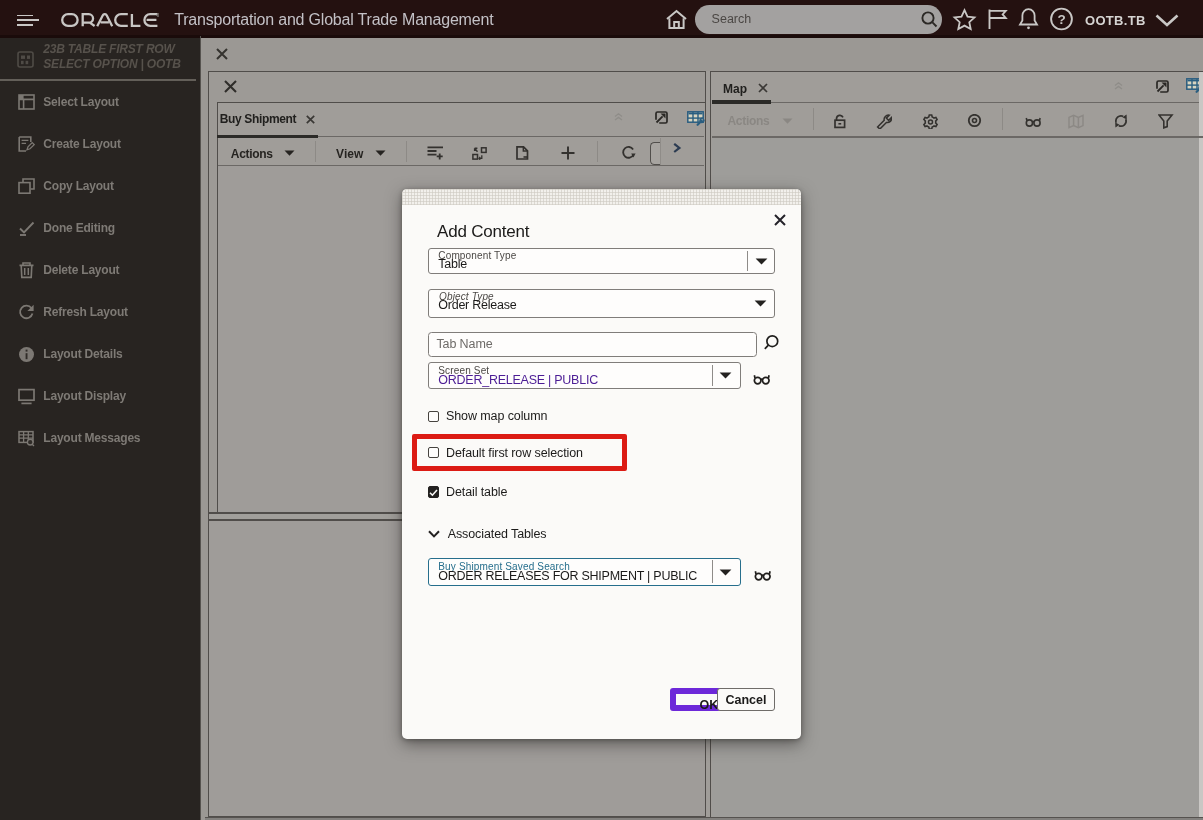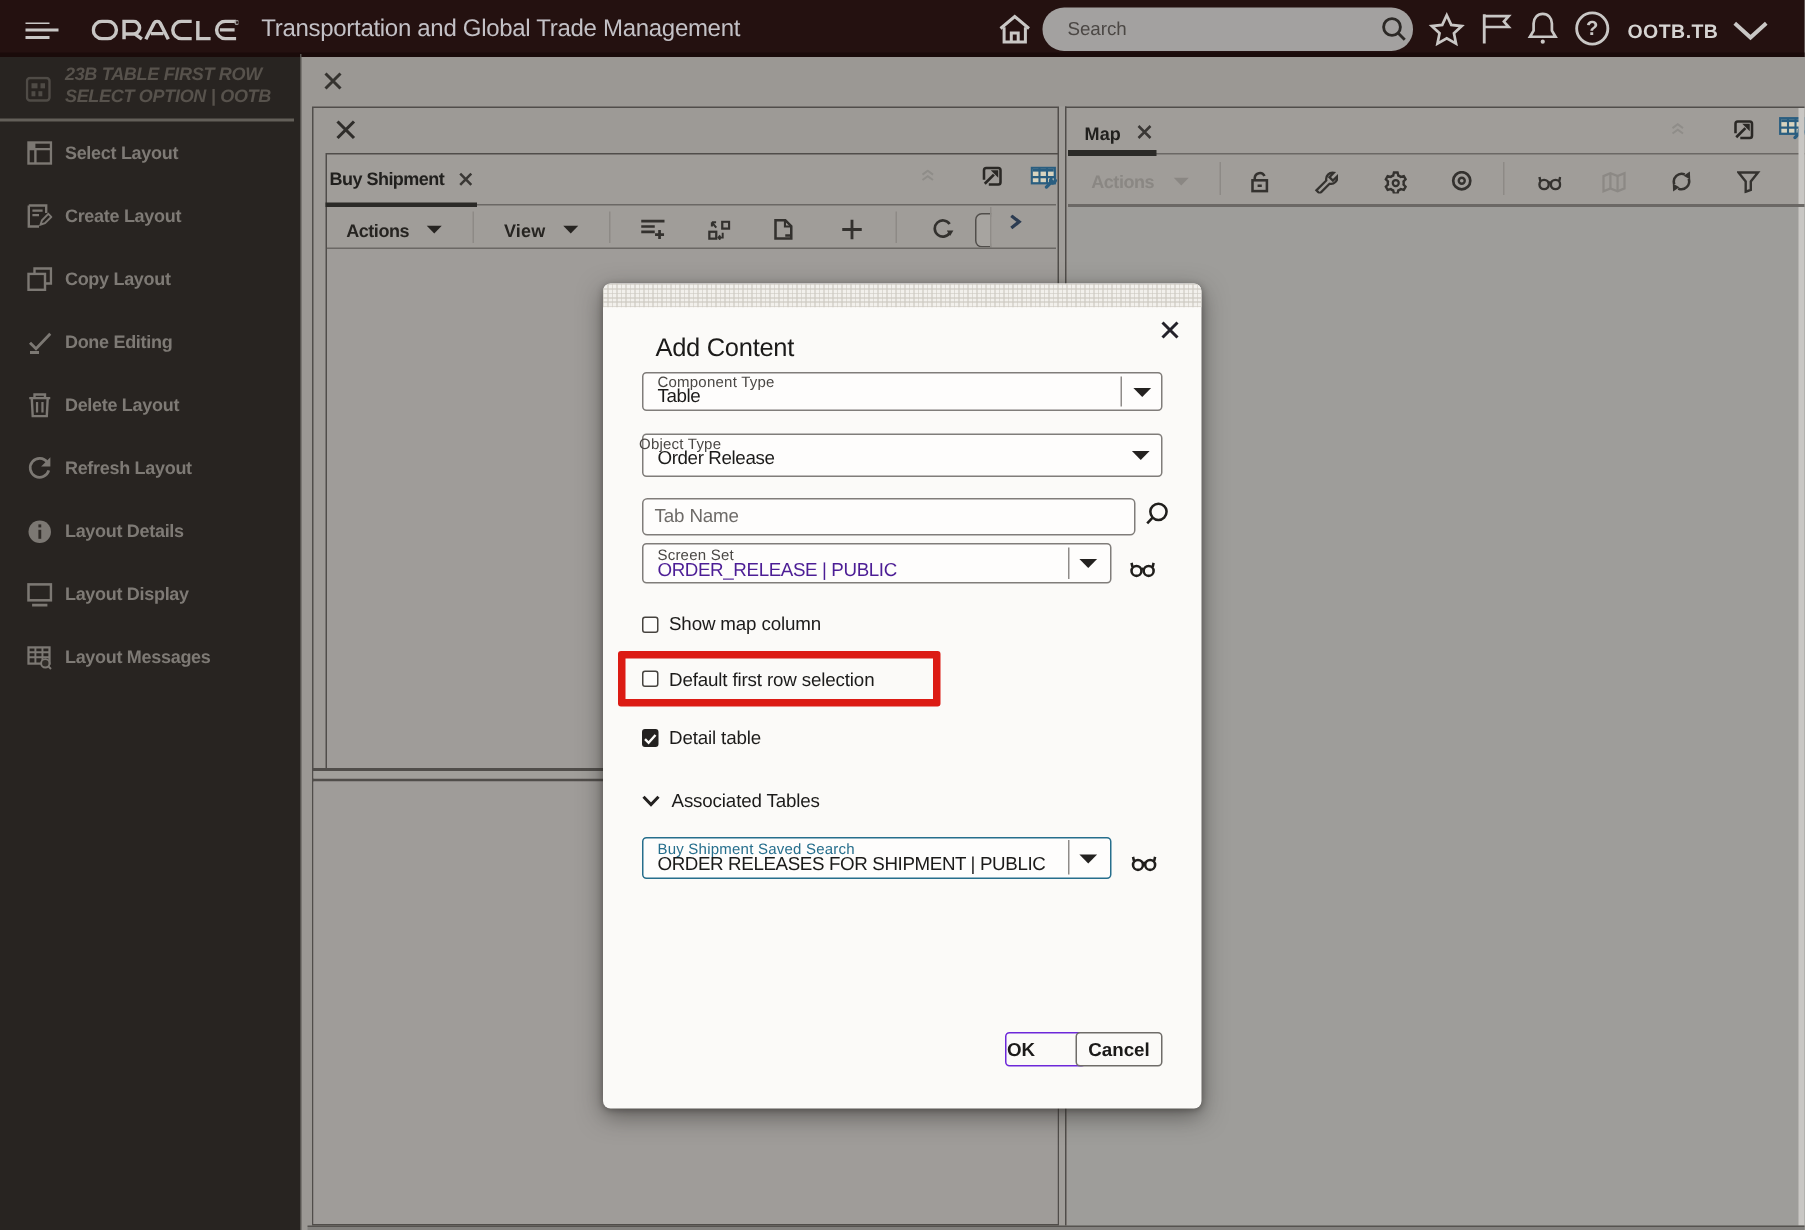--- a/index.html
+++ b/index.html
@@ -293,21 +293,21 @@
   <path d="M1 1 L11 11 M11 1 L1 11" stroke="#24222a" stroke-width="2"></path>
 </svg>
 <div class="ab" style="left:427.9px;top:248.3px;width:347.4px;height:25.7px;background:#fefdfc;border:1px solid #807d7a;border-radius:3px;"></div>
 <div class="ab" style="left:438.29999999999995px;top:250.3px;font-size:10px;line-height:11px;color:#4b4845;letter-spacing:0.15px;">Component Type</div>
 <div class="ab" style="left:438.29999999999995px;top:257.1px;font-size:12.5px;line-height:15px;color:#1b1a19;letter-spacing:-0.25px;">Table</div>
 <div class="ab" style="left:746.9px;top:250.8px;width:1px;height:20.7px;background:#8f8c89;"></div>
 <svg class="ab ic" style="left:754.7px;top:257.95000000000005px;" width="13" height="7" viewBox="0 0 13 7">
     <path d="M0.6 0.6 L12.4 0.6 L6.5 6.6 Z" fill="#242220"></path>
   </svg>
 <div class="ab" style="left:427.9px;top:288.9px;width:347.4px;height:29px;background:#fefdfc;border:1px solid #807d7a;border-radius:3px;"></div>
-<div class="ab" style="left:426px;top:290.9px;font-size:10px;line-height:11px;color:#4b4845;letter-spacing:0.15px;">Object Type</div>
+<div class="ab" style="left:439px;top:290.9px;font-size:10px;line-height:11px;color:#4b4845;letter-spacing:0.15px;font-style:italic;">Object Type</div>
 <div class="ab" style="left:438.29999999999995px;top:298.29999999999995px;font-size:12.5px;line-height:15px;color:#1b1a19;letter-spacing:-0.25px;">Order Release</div>
 <svg class="ab ic" style="left:754.2px;top:300.2px;" width="13" height="7" viewBox="0 0 13 7">
     <path d="M0.6 0.6 L12.4 0.6 L6.5 6.6 Z" fill="#242220"></path>
   </svg>
 <div class="ab" style="left:427.9px;top:331.9px;width:329.4px;height:25.6px;background:#fefdfc;border:1px solid #807d7a;border-radius:3.5px;"></div>
 <div class="ab" style="left:436.4px;top:336.9px;font-size:12.5px;letter-spacing:-0.1px;color:#6e6b68;">Tab Name</div>
 <svg class="ab ic" style="left:762.9px;top:334.4px;" width="17" height="18" viewBox="0 0 17 18">
     <circle cx="9.3" cy="7.2" r="5.4" fill="none" stroke="#1f1e1c" stroke-width="1.7"></circle>
     <path d="M5.4 11.1 L1.8 14.9" stroke="#1f1e1c" stroke-width="1.7"></path>
   </svg>
@@ -344,14 +344,14 @@
 <div class="ab" style="left:712.2px;top:560.3px;width:1px;height:23.1px;background:#8f8c89;"></div>
 <svg class="ab ic" style="left:718.5px;top:568.6499999999999px;" width="13" height="7" viewBox="0 0 13 7">
     <path d="M0.6 0.6 L12.4 0.6 L6.5 6.6 Z" fill="#242220"></path>
   </svg>
 <svg class="ab ic" style="left:752.6px;top:567.4px;" width="19" height="16" viewBox="0 0 16 15">
     <circle cx="4.4" cy="9" r="3.1" fill="none" stroke="#201e1c" stroke-width="1.6"></circle>
     <circle cx="12" cy="9" r="3.1" fill="none" stroke="#201e1c" stroke-width="1.6"></circle>
     <path d="M7.3 8.2 Q8.2 6.9 9.1 8.2" fill="none" stroke="#201e1c" stroke-width="1.5"></path>
     <path d="M1.9 6.6 L1.3 4.0 M14.5 6.6 L15.1 4.0" fill="none" stroke="#201e1c" stroke-width="1.6"></path>
   </svg>
-<div class="ab" style="left:670.3px;top:687.9px;width:54px;height:22.9px;border:1px solid #6d28d9;border-radius:3px;background:#fbfaf8;text-align:left;line-height:22px;font-size:12.5px;font-weight:bold;color:#1b1a19;">OK</div>
+<div class="ab" style="left:670.3px;top:687.9px;width:54px;height:22.9px;border:6px solid #6d28d9;border-radius:3px;background:#fbfaf8;text-align:right;line-height:22px;font-size:12.5px;font-weight:bold;color:#1b1a19;">OK</div>
 <div class="ab" style="left:717px;top:687.9px;width:58px;height:22.9px;border:1px solid #6f6c69;border-radius:3px;background:#fbfaf8;text-align:center;line-height:22px;font-size:12.5px;font-weight:bold;color:#1b1a19;">Cancel</div>
 
 </body></html>

